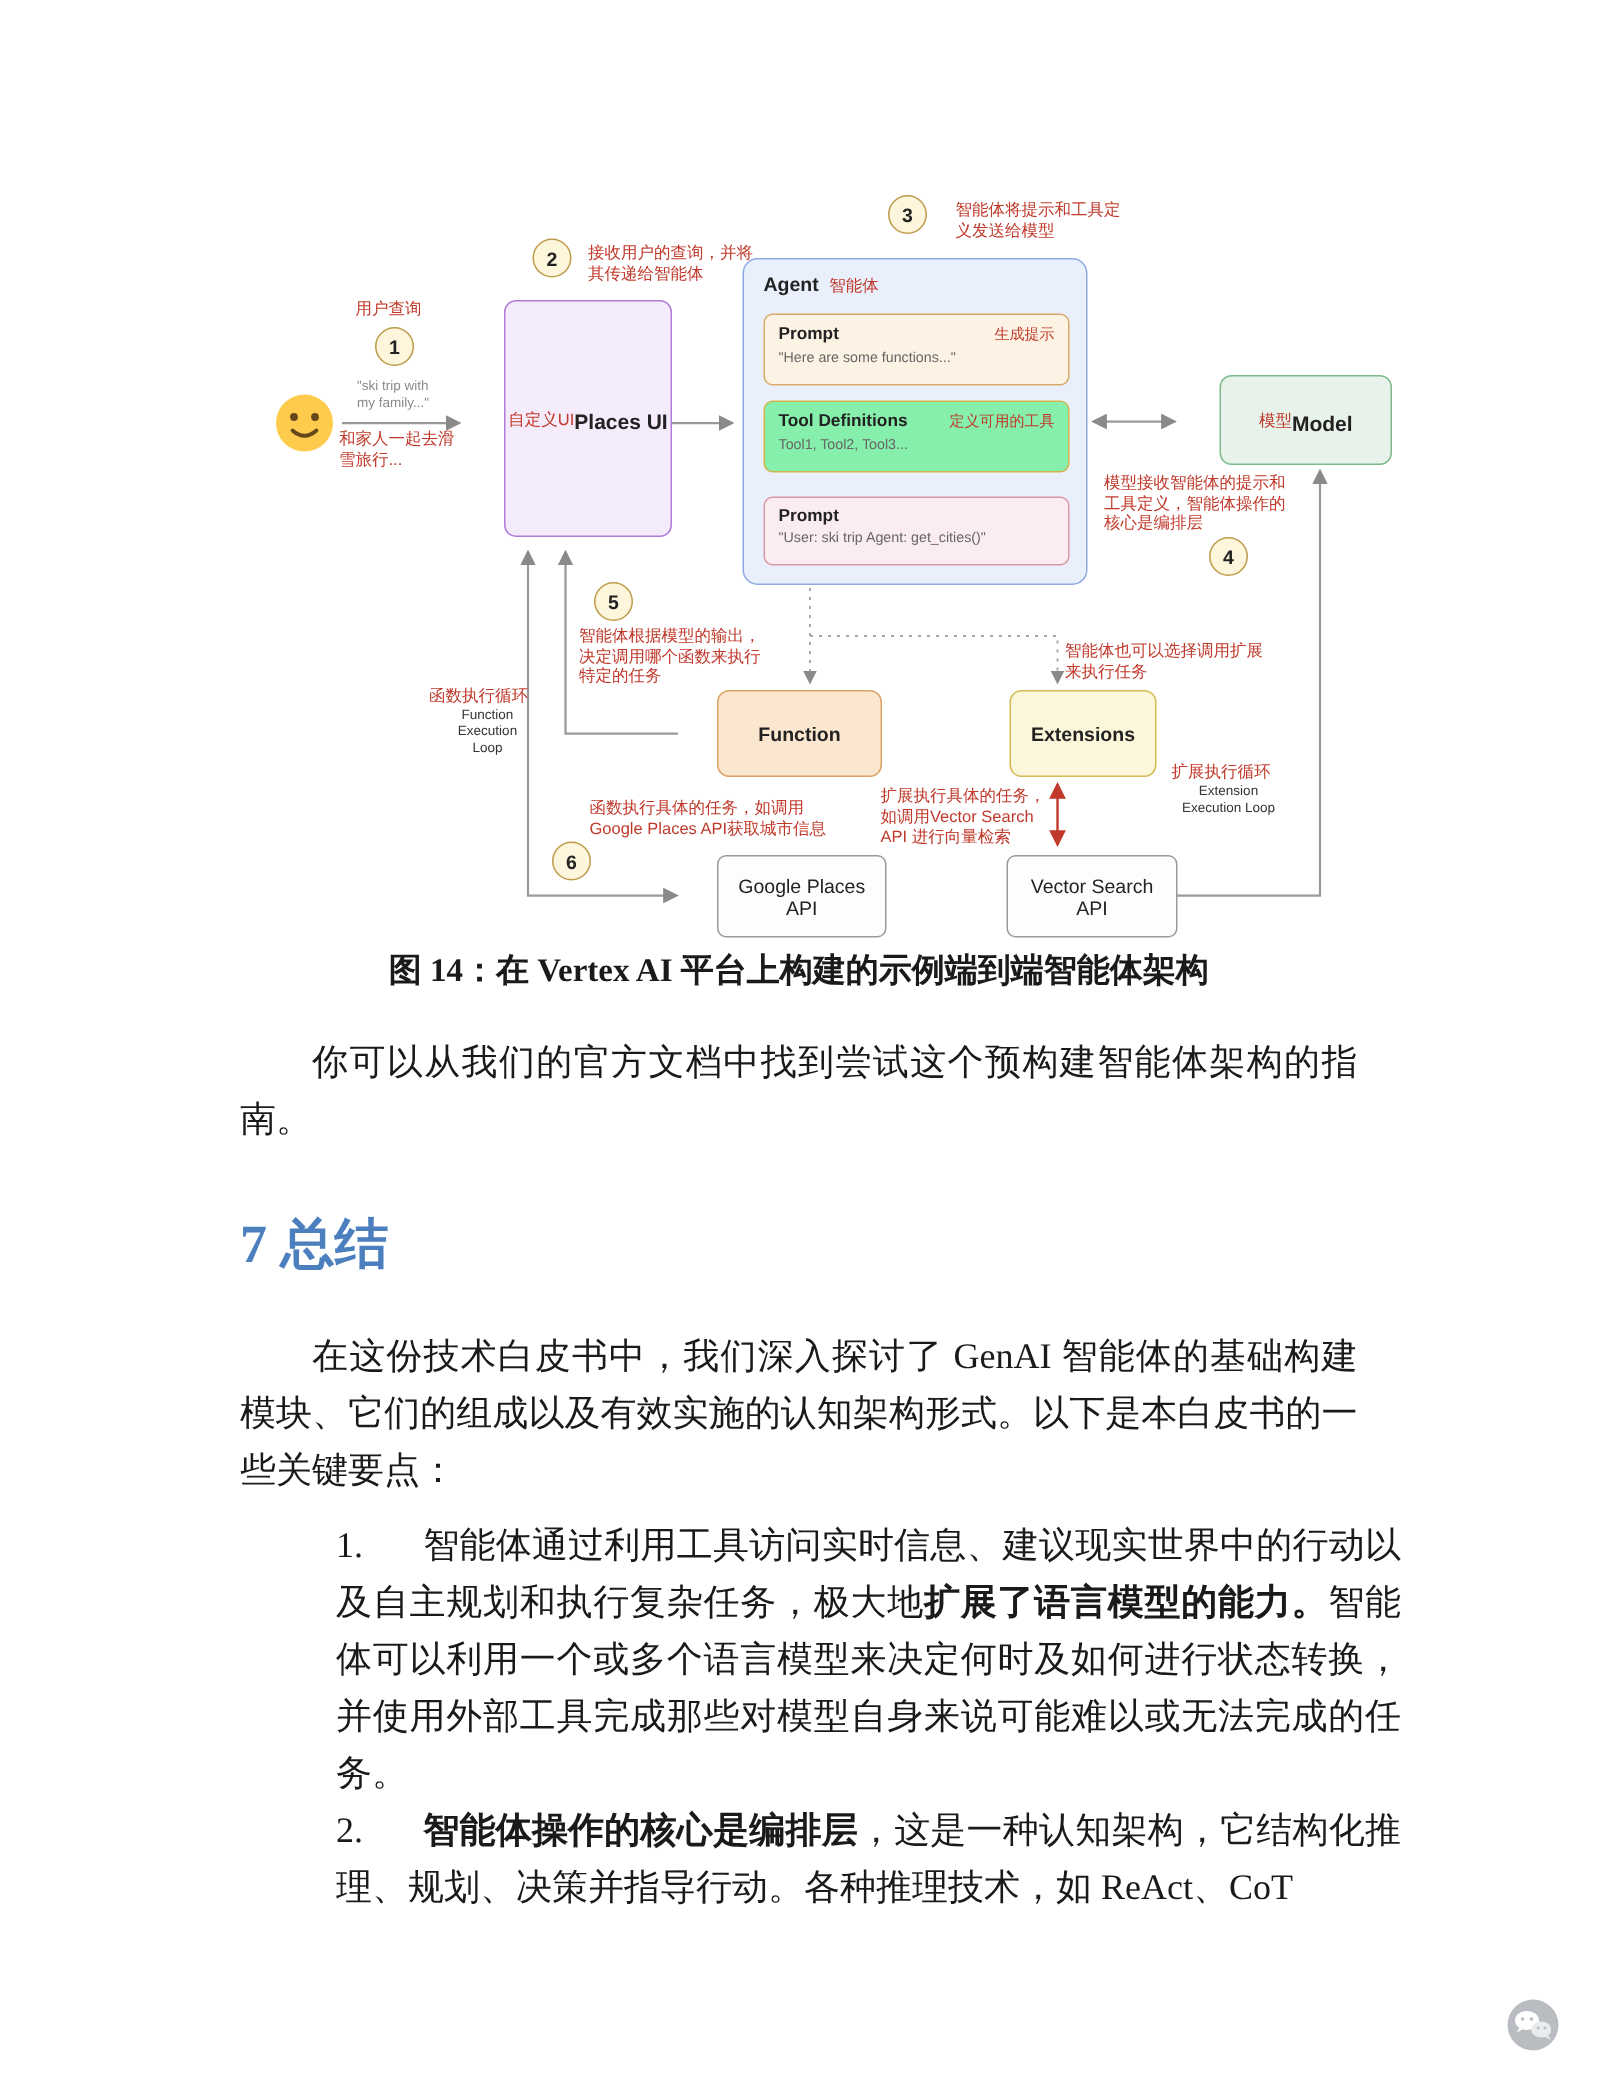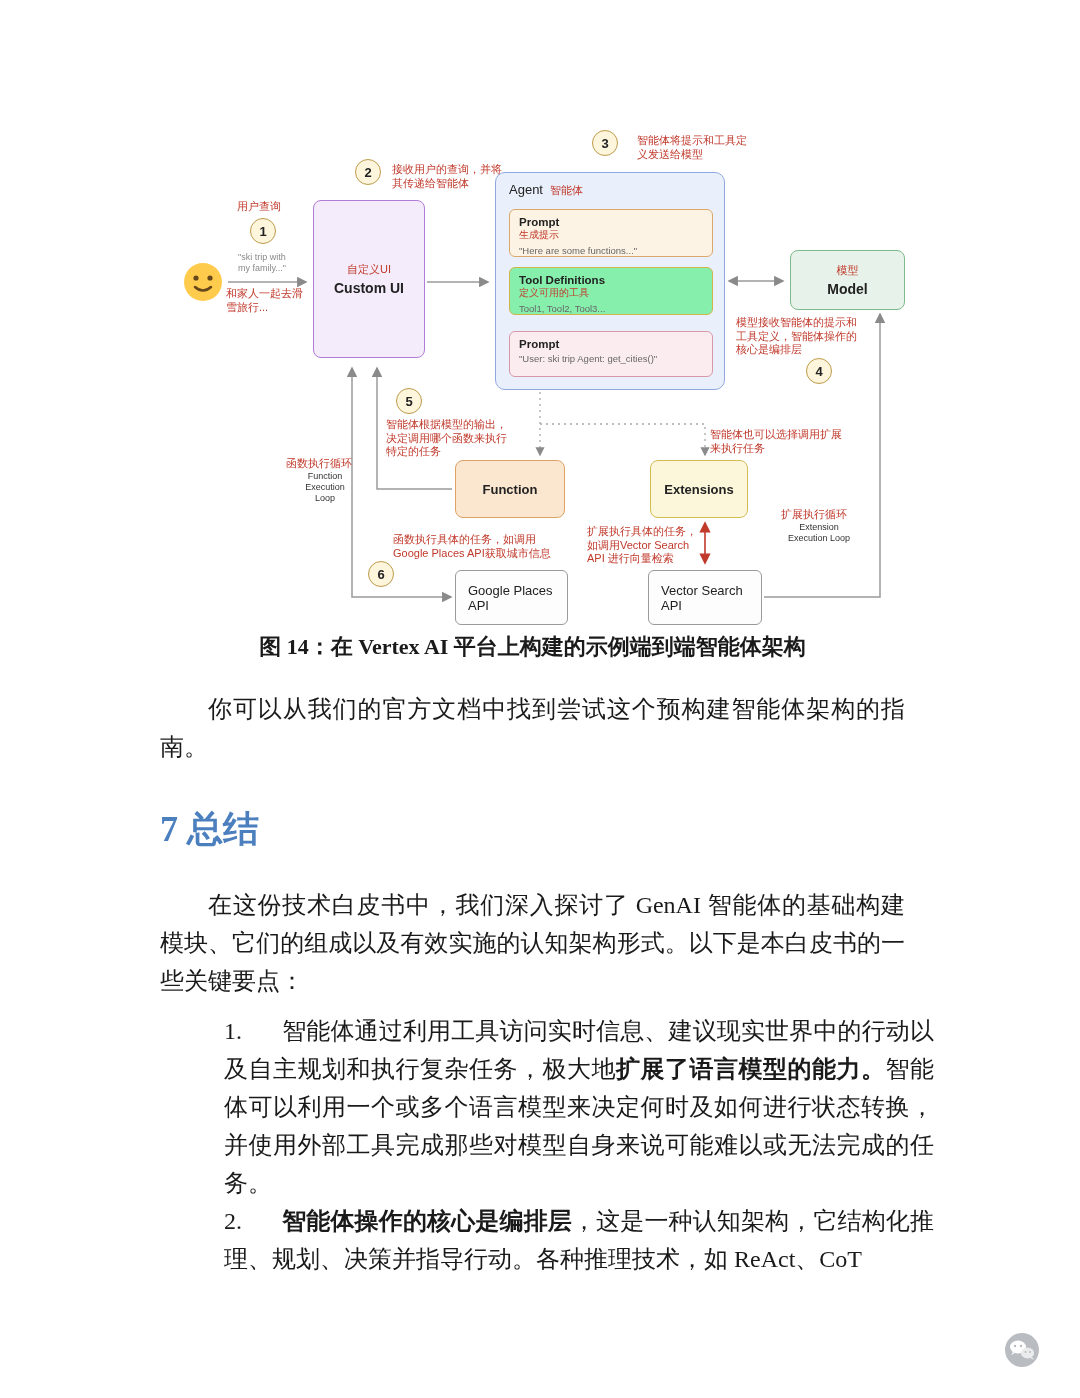--- a/index.html
+++ b/index.html
@@ -12,43 +12,43 @@
   .ln  { stroke:#9a9a9a; stroke-width:1.5; fill:none; }
   .dot { stroke:#a8a8a8; stroke-width:1.3; fill:none; stroke-dasharray:2 4; }
   .lnr { stroke:#c0392b; stroke-width:1.6; fill:none; }
 
   .red  { position:absolute; color:#c0392b; font-size:11px; line-height:13.5px; }
   .gray-note { position:absolute; color:#8a8a8a; font-size:9px; line-height:11px; }
   .step { position:absolute; width:26px; height:26px; border-radius:50%; background:#fdf6dc;
           border:1.5px solid #bd9b4a; color:#222; font-size:13px; font-weight:bold;
           display:flex; align-items:center; justify-content:center; z-index:4; }
 
-  .box  { position:absolute; border-radius:8px; display:flex; flex-direction:column;
-          align-items:center; justify-content:center; z-index:2; }
+  .box  { position:absolute; border-radius:8px; display:flex; 
+          align-items:center; justify-content:center; text-align:center; z-index:2;margin-left:23px; }
   .cn-tag   { color:#c0392b; font-size:11px; }
   .en-label { font-size:14px; font-weight:bold; color:#222; margin-top:3px; }
 
   .custom-ui  { left:313px; top:200px; width:112px; height:158px; background:#f5ecfb; border:1.5px solid #b07cd8; }
   .model      { left:790px; top:250px; width:115px; height:60px;  background:#e7f3ea; border:1.5px solid #7fba8c; }
   .function   { left:455px; top:460px; width:110px; height:58px;  background:#fbe7d0; border:1.5px solid #dda265; font-weight:bold; font-size:13px; color:#222; }
   .extensions { left:650px; top:460px; width:98px; height:58px;  background:#fcf7da; border:1.5px solid #d4bc55; font-weight:bold; font-size:13px; color:#222; }
   .api        { background:#fdfdfd; border:1.3px solid #9a9a9a; font-size:13px; font-weight:500; color:#222; border-radius:6px; padding:12px; }
   .gplaces    { left:455px; top:570px; width:113px; height:55px; }
   .vsearch    { left:648px; top:570px; width:114px; height:55px; }
 
   .agent { position:absolute; left:495px; top:172px; width:230px; height:218px;
            background:#eaf0fb; border:1.5px solid #8fa9e0; border-radius:10px; z-index:2; }
   .agent-header { position:absolute; left:13px; top:9px; display:flex; gap:7px; align-items:baseline; }
-  .agent-en { font-size:13px; font-weight:normal; color:#222; }
+  .agent-en { font-size:13px; font-weight:bold; color:#222; }
   .agent-cn { font-size:11px; color:#c0392b; }
   .inner-box { position:absolute; left:13px; width:204px; border-radius:6px; padding:6px 9px 5px 9px; text-align:left; }
   .prompt1  { top:36px;  height:48px; background:#fdf3e4; border:1.2px solid #dca86a; }
   .tooldefs { top:94px;  height:48px; background:#86efac; border:1.2px solid #d2b54a; }
   .prompt2  { top:158px; height:46px; background:#fbecf0; border:1.2px solid #d898a8; }
-  .ib-row   { display:flex; justify-content:space-between; align-items:baseline;flex-direction:column; }
+  .ib-row   { display:flex; justify-content:space-between; align-items:baseline; }
   .ib-title { font-size:11.5px; font-weight:bold; color:#222; }
   .ib-tag   { font-size:10px; color:#c0392b; }
   .ib-sub   { font-size:9.5px; color:#666; margin-top:3px; white-space:nowrap; overflow:hidden; }
 
   .loop-cn { position:absolute; color:#c0392b; font-size:11px; }
   .loop-en { position:absolute; color:#333; font-size:9px; line-height:11px; text-align:center; }
 
   .avatar { position:absolute; left:183px; top:262px; width:40px; height:40px; z-index:3; }
 
   
@@ -105,21 +105,21 @@
       </svg>
     </div>
     <div class="gray-note" style="left:238px; top:252px; width:58px;">"ski trip with my family..."</div>
     <div class="red" style="left:226px; top:287px; width:86px;">和家人一起去滑雪旅行...</div>
 
     <div class="step" style="left:355px; top:159px;">2</div>
     <div class="red" style="left:392px; top:163px; width:110px;">接收用户的查询，并将其传递给智能体</div>
 
     <div class="box custom-ui">
       <div class="cn-tag">自定义UI</div>
-      <div class="en-label">Custom UI</div>
+      <div class="en-label">Places UI</div>
     </div>
 
     <div class="step" style="left:592px; top:130px;">3</div>
     <div class="red" style="left:637px; top:134px; width:118px;">智能体将提示和工具定义发送给模型</div>
 
     <div class="agent">
       <div class="agent-header">
         <span class="agent-en">Agent</span>
         <span class="agent-cn">智能体</span>
       </div>

